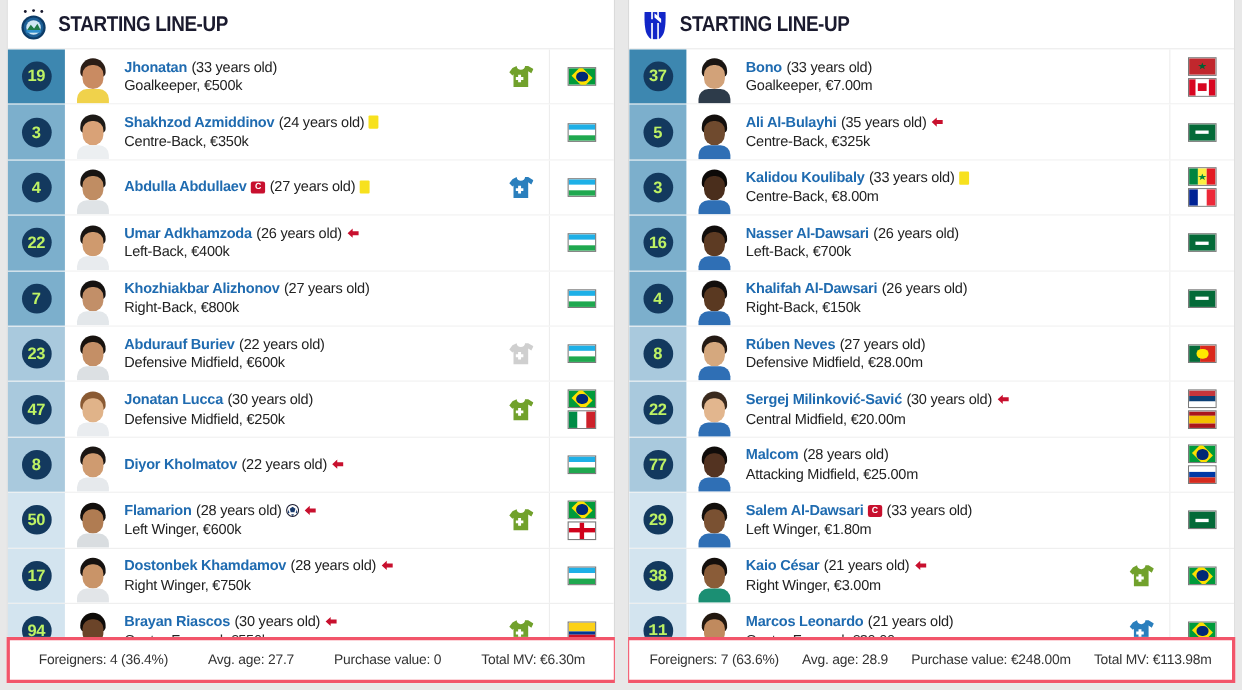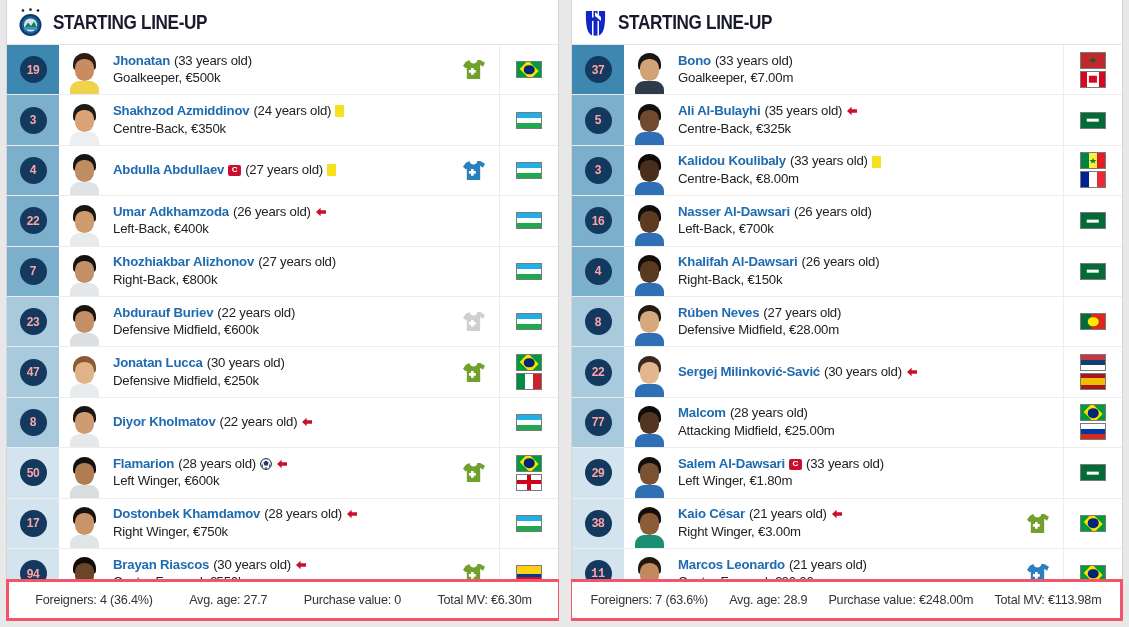--- a/index.html
+++ b/index.html
@@ -77,22 +77,22 @@
     flex: 0 0 52px;
     display: flex;
     align-items: center;
     justify-content: center;
   }
   .num-badge {
     width: 27px;
     height: 27px;
     border-radius: 50%;
     background: #13395e;
-    color: #fca5a5;
-    font-size: 12px;
+    color: #bef264;
+    font-size: 15px;
     font-weight: 700;
     display: flex;
     align-items: center;
     justify-content: center;
     letter-spacing: -0.3px;
   }
 
   .face-cell {
     width: 42px;
     flex: 0 0 42px;
@@ -828,20 +828,21 @@
               </div>
             </div>
             <div class="info-cell">
               <div class="name-line">
                 <span class="pname">Sergej Milinković-Savić</span>
                 <span class="age">(30 years old)</span>
                 <svg viewBox="0 0 12 12" width="12" height="12" class="icon-arrow-off">
                   <path d="M1 6 L5.6 1.8 L5.6 4.2 L11 4.2 L11 7.8 L5.6 7.8 L5.6 10.2 Z" fill="#c8102e"></path>
                 </svg>
               </div>
+              <div class="meta-line">Central Midfield, €20.00m</div>
             </div>
             <div class="sub-cell"></div>
             <div class="flag-cell">
               <span class="flag">
                 <span class="fstripe" style="top: 0%; height: 33.3333%; background: rgb(198, 54, 60);"></span>
                 <span class="fstripe" style="top: 33.3333%; height: 33.3333%; background: rgb(12, 64, 118);"></span>
                 <span class="fstripe" style="top: 66.6667%; height: 33.3333%; background: rgb(255, 255, 255);"></span>
               </span>
               <span class="flag">
                 <span class="fstripe" style="top: 0%; height: 25%; background: rgb(170, 21, 27);"></span>

